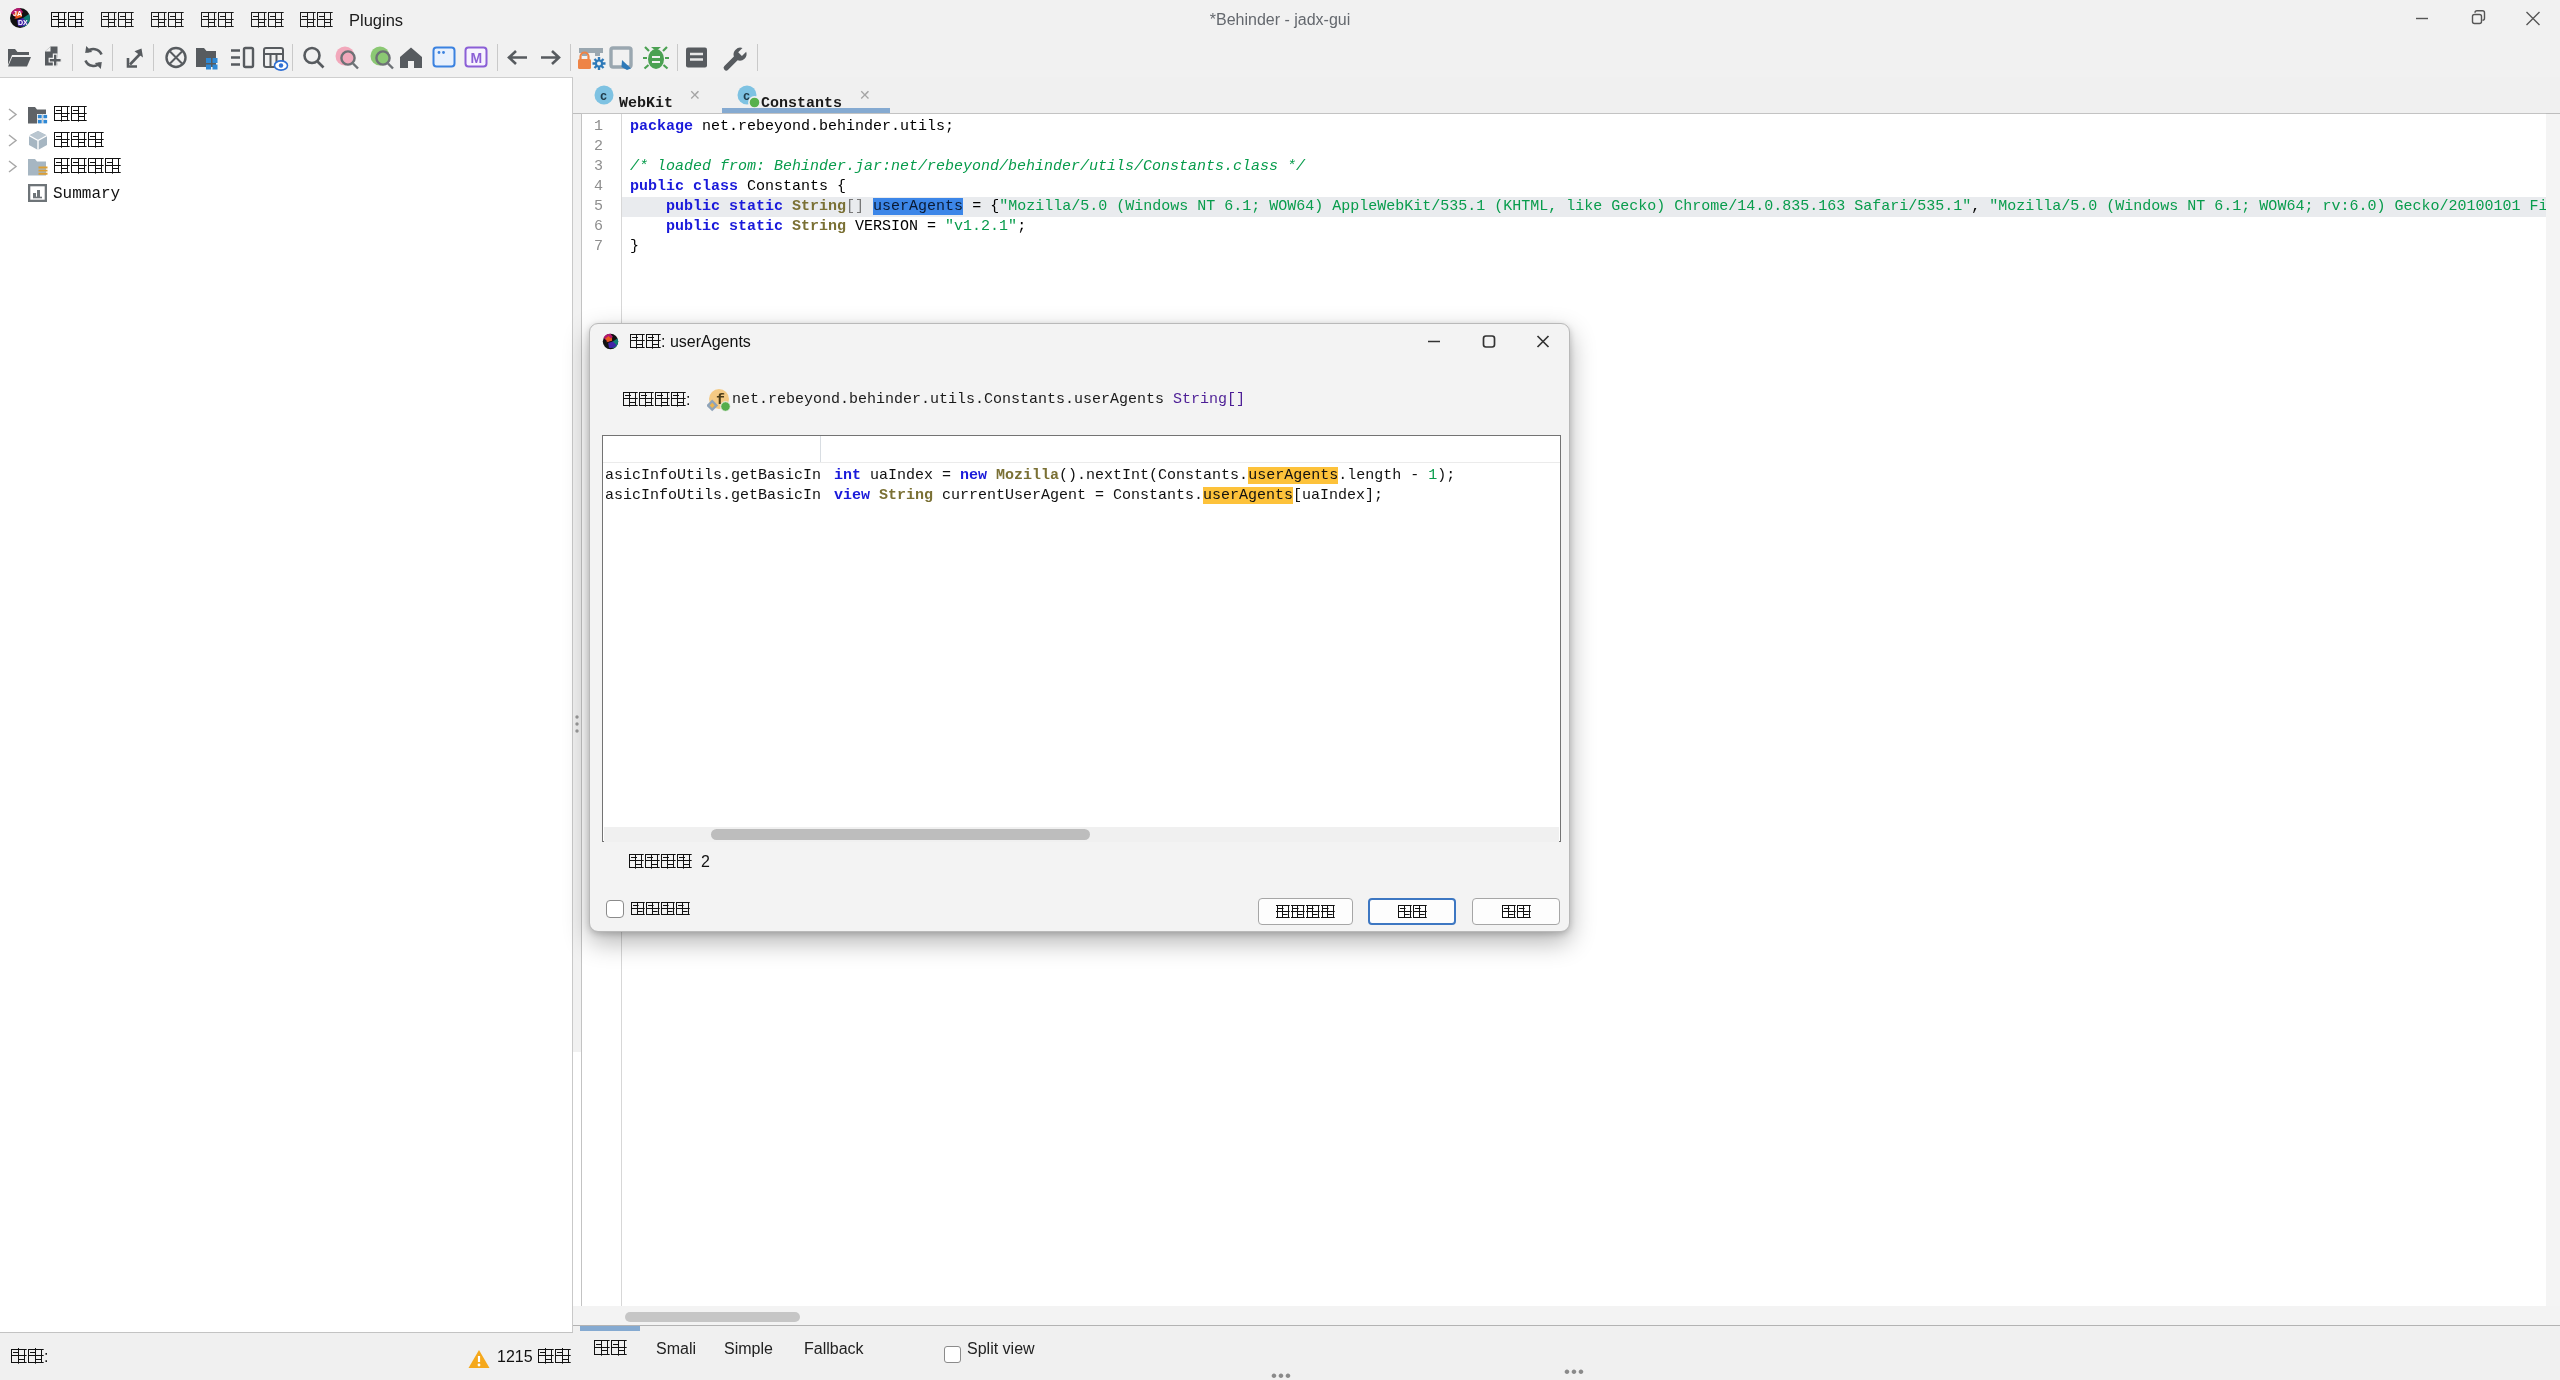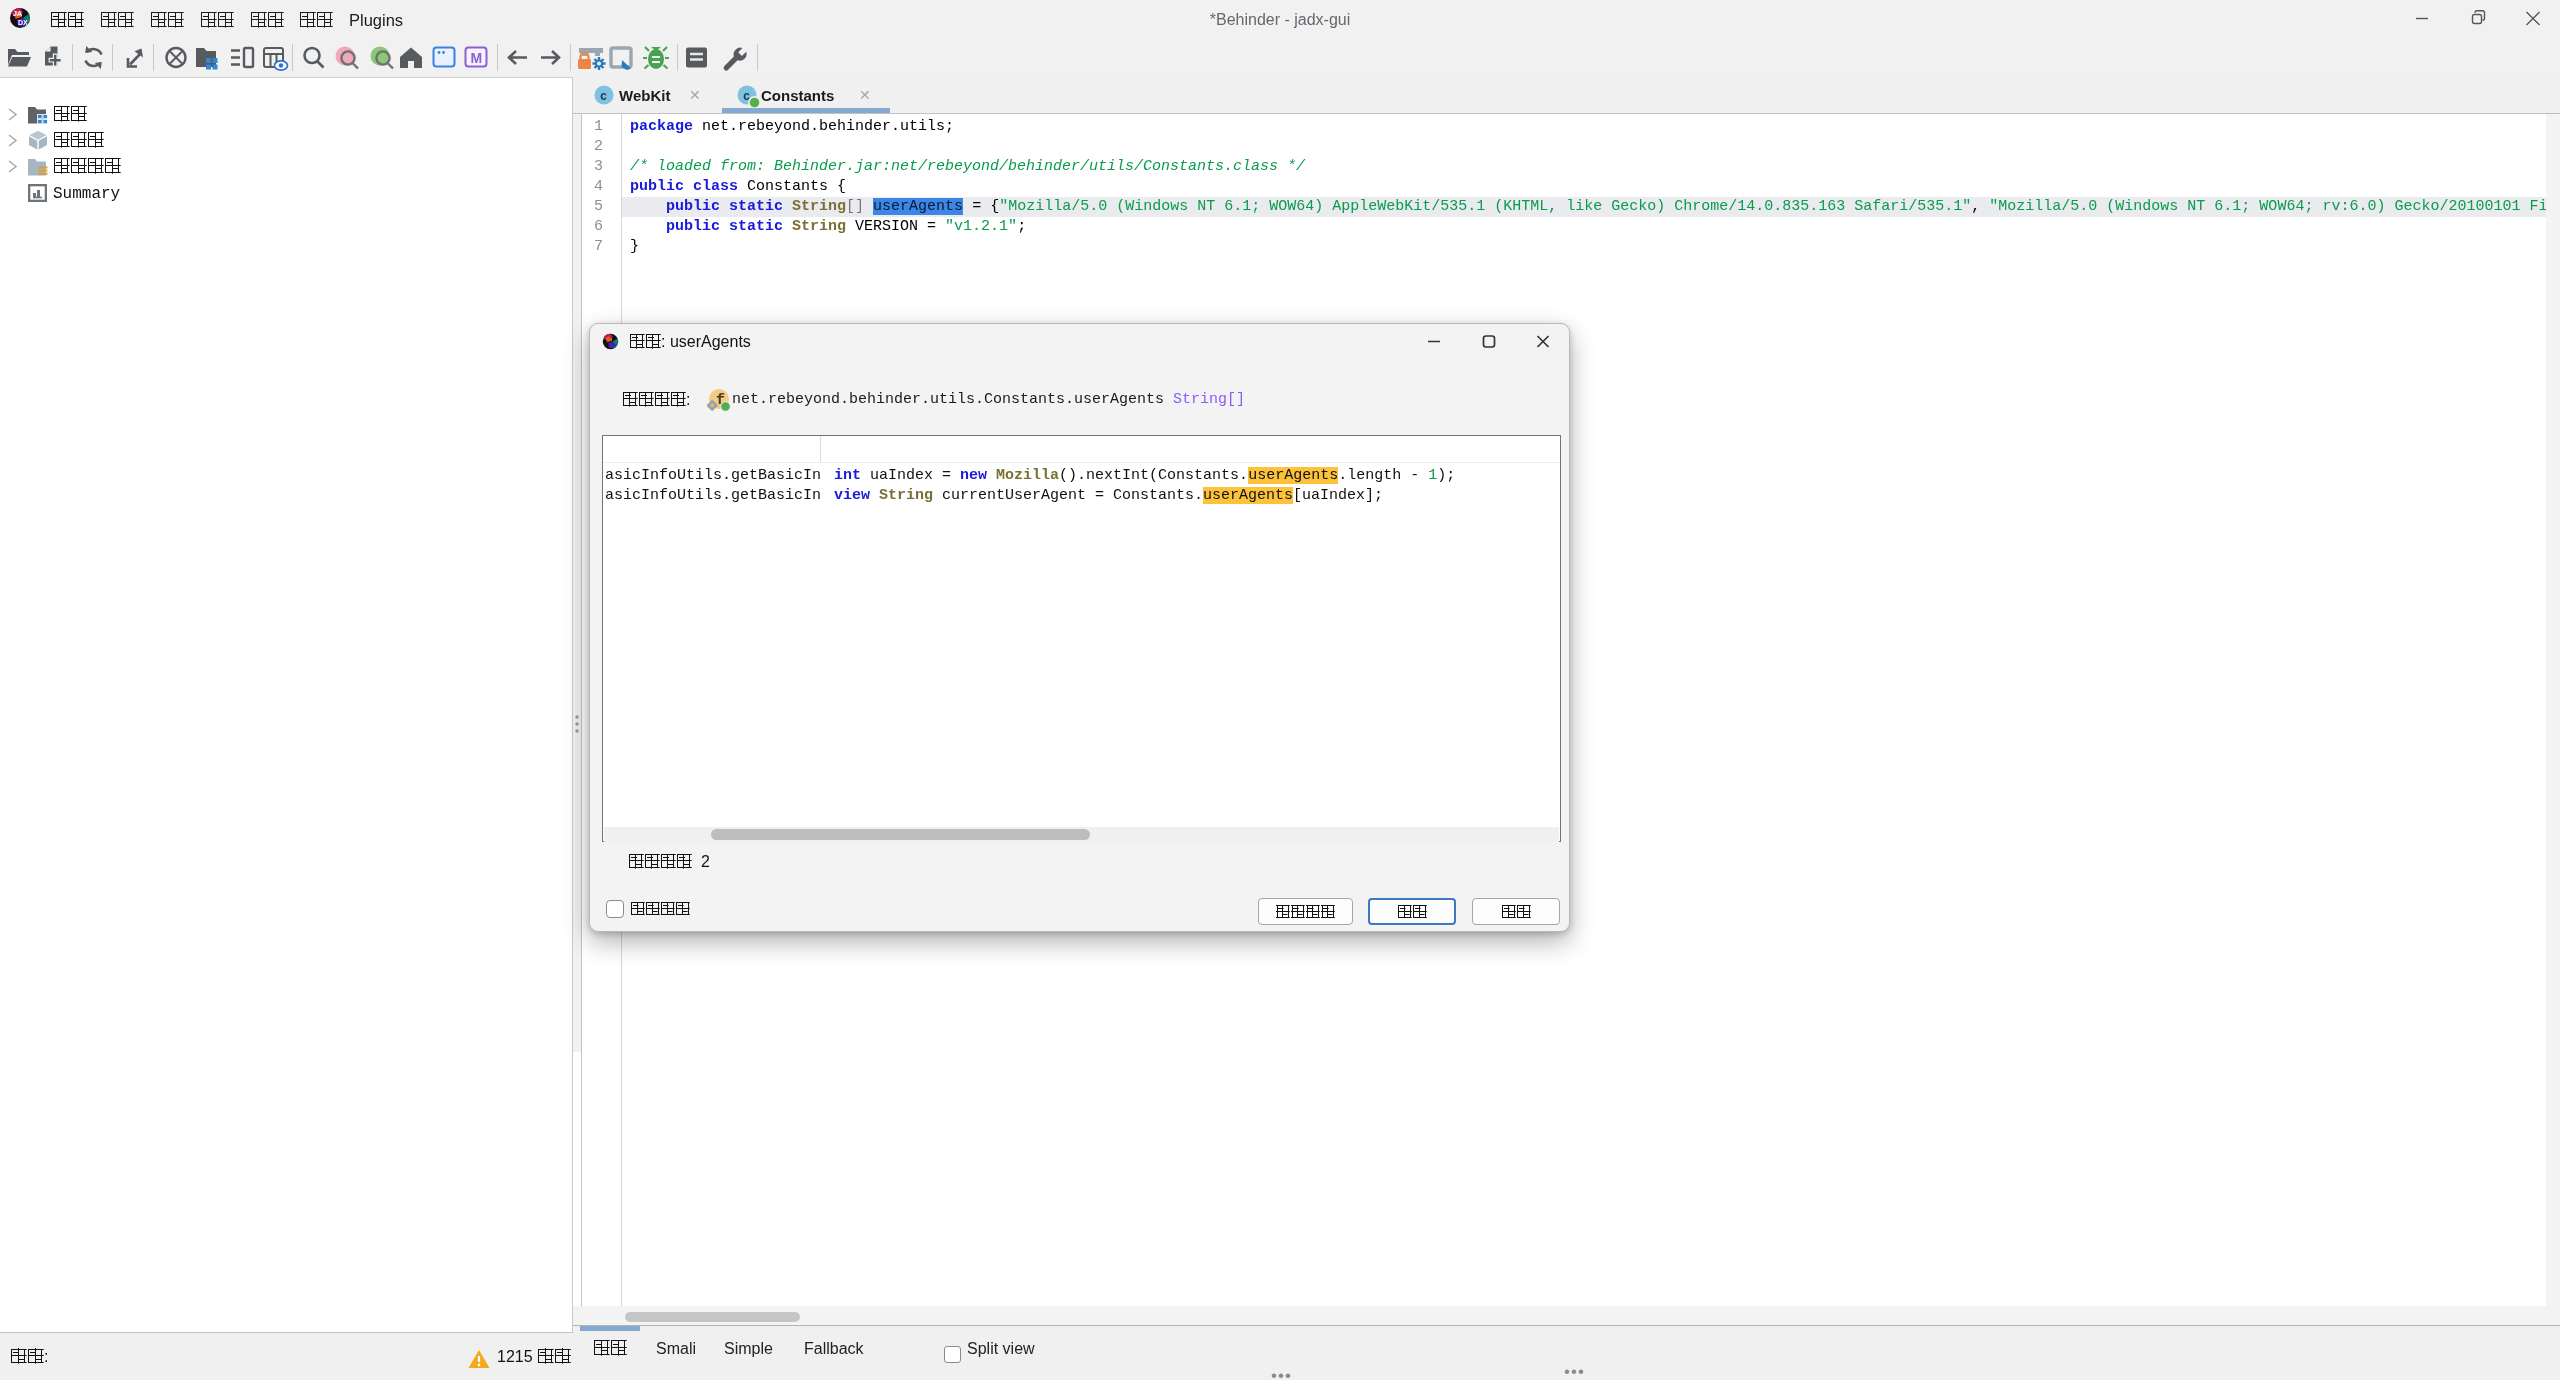--- a/index.html
+++ b/index.html
@@ -23,21 +23,21 @@
 .menuitem{position:absolute;top:0;height:38px;line-height:40px;font-size:16.5px;color:#1b1b1b}
 #wintitle{position:absolute;top:0;left:1150px;width:260px;height:38px;line-height:40px;text-align:center;font-size:16px;color:#64686e}
 
 #toolbar{position:absolute;left:0;top:38px;width:2560px;height:39px;background:#f1f1f1}
 
 #tree{position:absolute;left:0;top:77px;width:573px;height:1255px;background:#fff;border-top:1px solid #cfcfcf;border-right:1px solid #c9c9c9}
 .trow{position:absolute;left:0;width:570px;height:26px;font-size:16px;color:#111;font-family:"Liberation Mono",monospace}
 .trow .lbl{position:absolute;top:1px;line-height:26px}
 
 #tabstrip{position:absolute;left:573px;top:77px;width:1987px;height:37px;background:#f0f0f0;border-bottom:1px solid #bdbdbd}
-.tabtxt{position:absolute;top:0;height:36px;line-height:38px;font-size:15px;font-weight:bold;color:#1a1a1a;font-family:Liberation Sans, sans-serif}
+.tabtxt{position:absolute;top:8px;height:36px;line-height:38px;font-size:15px;font-weight:bold;color:#1a1a1a;font-family:Liberation Mono, monospace}
 .tabx{position:absolute;top:0;height:36px;line-height:37px;font-size:14px;color:#a5a5a5}
 #editor{position:absolute;left:581px;top:113px;width:1965px;height:1193px;background:#fff;overflow:hidden;border-left:1px solid #c3c3c3;border-top:1px solid #c3c3c3}
 #vscroll{position:absolute;left:2546px;top:114px;width:14px;height:1192px;background:#f4f4f4}
 .gnum{position:absolute;left:573px;width:30px;text-align:right;height:20px;line-height:20px;font-size:15px;color:#8e8e8e;font-family:"Liberation Mono",monospace}
 .cline{position:absolute;left:630px;height:20px;line-height:20px;font-size:15px;color:#000;font-family:"Liberation Mono",monospace;white-space:pre}
 .kw{color:#1a1ada;font-weight:bold}
 .ty{color:#7a7034;font-weight:bold}
 .st{color:#089c4c}
 .cm{color:#089c4c;font-style:italic}
 .dim{color:#777}
@@ -356,21 +356,21 @@
   </svg>
 
   <div class="abs" style="left:32px;top:66px;height:20px;line-height:20px;font-size:16px;color:#111"><span class="z" style="font-size:15px"></span><span class="z" style="font-size:15px"></span><span class="z" style="font-size:15px"></span><span class="z" style="font-size:15px"></span>:</div>
   <svg class="abs" style="left:117px;top:64px" width="24" height="24" viewBox="0 0 24 24">
     <circle cx="12" cy="11" r="10" fill="#f4ca84"></circle>
     <text x="9" y="16" font-size="15" font-weight="bold" fill="#4a3b18" font-family="Liberation Mono">f</text>
     <rect x="1" y="13.2" width="8.4" height="8.4" fill="#8fa3b8" transform="rotate(45 5.2 17.4)"></rect>
     <rect x="3.4" y="15.6" width="3.6" height="3.6" fill="#eeb54c" transform="rotate(45 5.2 17.4)"></rect>
     <circle cx="18.5" cy="18.5" r="4.8" fill="#56ad4b" stroke="#f3f3f3" stroke-width="1"></circle>
   </svg>
-  <div class="abs mono" style="left:142px;top:66px;height:20px;line-height:20px;font-size:15px;color:#1a1a1a">net.rebeyond.behinder.utils.Constants.userAgents <span style="color:#8b5cf6">String[]</span></div>
+  <div class="abs mono" style="left:142px;top:66px;height:20px;line-height:20px;font-size:15px;color:#1a1a1a">net.rebeyond.behinder.utils.Constants.userAgents <span style="color:#4c1d95">String[]</span></div>
 
   <div class="abs" style="left:12px;top:111px;width:959px;height:407px;background:#fff;border:1px solid #737373">
     <div class="abs" style="left:217px;top:0;width:1px;height:26px;background:#d8dde2"></div>
     <div class="abs" style="left:0;top:26px;width:957px;height:1px;background:#ebebeb"></div>
     <div class="abs mono" style="left:2px;top:30px;width:215px;height:20px;line-height:20px;font-size:15px;color:#111;overflow:hidden">asicInfoUtils.getBasicIn</div>
     <div class="abs mono" style="left:2px;top:50px;width:215px;height:20px;line-height:20px;font-size:15px;color:#111;overflow:hidden">asicInfoUtils.getBasicIn</div>
     <div class="abs mono" style="left:231px;top:30px;height:20px;line-height:20px;font-size:15px;color:#111;white-space:pre"><span class="kw">int</span> uaIndex = <span class="kw">new</span> <span class="ty">Mozilla</span>().nextInt(Constants.<span class="hl">userAgents</span>.length - <span class="st">1</span>);</div>
     <div class="abs mono" style="left:231px;top:50px;height:20px;line-height:20px;font-size:15px;color:#111;white-space:pre"><span class="kw">view</span> <span class="ty">String</span> currentUserAgent = Constants.<span class="hl">userAgents</span>[uaIndex];</div>
     <div class="abs" style="left:1px;top:391px;width:955px;height:15px;background:#f0f0f0"></div>
     <div class="abs" style="left:108px;top:393px;width:379px;height:11px;background:#bdbdbd;border-radius:6px"></div>

